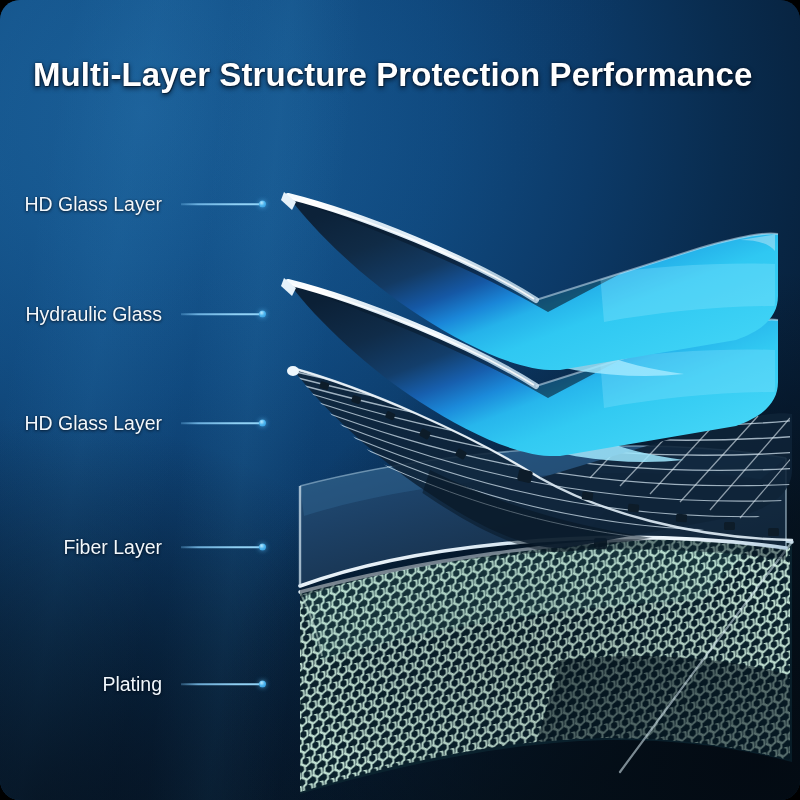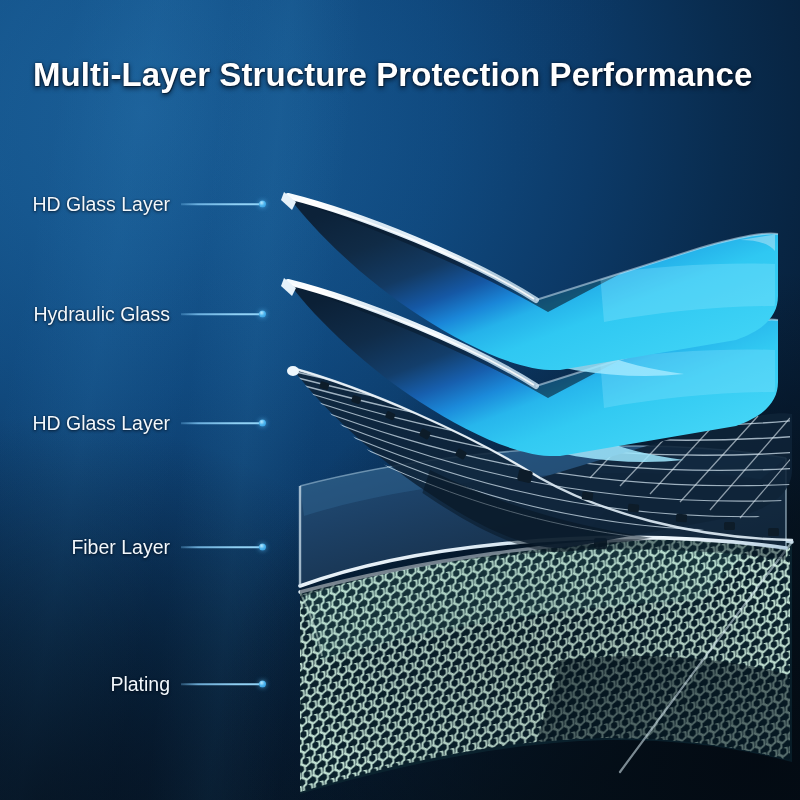--- a/index.html
+++ b/index.html
@@ -1,19 +1,20 @@
 <!DOCTYPE html>
 <html><head>
 <meta charset="utf-8">
 <style>
   html,body{margin:0;padding:0;background:#000;}
   #stage{
     position:relative;width:800px;height:800px;overflow:hidden;
     font-family:"Liberation Sans","DejaVu Sans",sans-serif;
     background:#0a1d30;
+    border-radius:20px;
   }
   
   .bg-base{
     position:absolute;inset:0;
     background:
       radial-gradient(125% 115% at 18% 14%, #1a5f99 0%, #15568f 16%, #104a80 30%, #0c3a68 45%, #092c4f 58%, #071f39 72%, #061827 85%, #05121e 100%);
   }
   .bg-vignette{
     position:absolute;inset:0;
     background:
@@ -31,21 +32,21 @@
   #title{
     position:absolute;left:33px;top:56px;width:740px;
     font-size:33.5px;font-weight:700;color:#ffffff;letter-spacing:.1px;
     transform:scaleX(.985);transform-origin:left center;
     text-shadow:0 2px 5px rgba(0,12,26,.85), 0 0 2px rgba(0,20,40,.7), 1px 1px 0 rgba(0,25,45,.45);
     white-space:nowrap;
   }
   
   .label-row{position:absolute;height:26px;display:flex;align-items:center;}
   .label-txt{
-    position:absolute;right:0;top:50%;transform:translateY(-50%);
+    position:absolute;right:8px;top:50%;transform:translateY(-50%);
     font-size:19.5px;font-weight:400;color:#f2f8fd;white-space:nowrap;
     text-shadow:0 1px 3px rgba(0,10,22,.8), 0 0 1px rgba(0,15,30,.6);
   }
   .leader{
     position:absolute;left:100%;top:50%;height:1.5px;margin-left:11px;
     background:linear-gradient(90deg, rgba(110,185,235,.30) 0%, rgba(130,200,245,.80) 22%, rgba(150,215,250,.95) 70%, rgba(150,215,250,.98) 100%);
     transform:translateY(-50%);
   }
   .leader-dot{
     position:absolute;top:50%;width:7px;height:7px;border-radius:50%;

